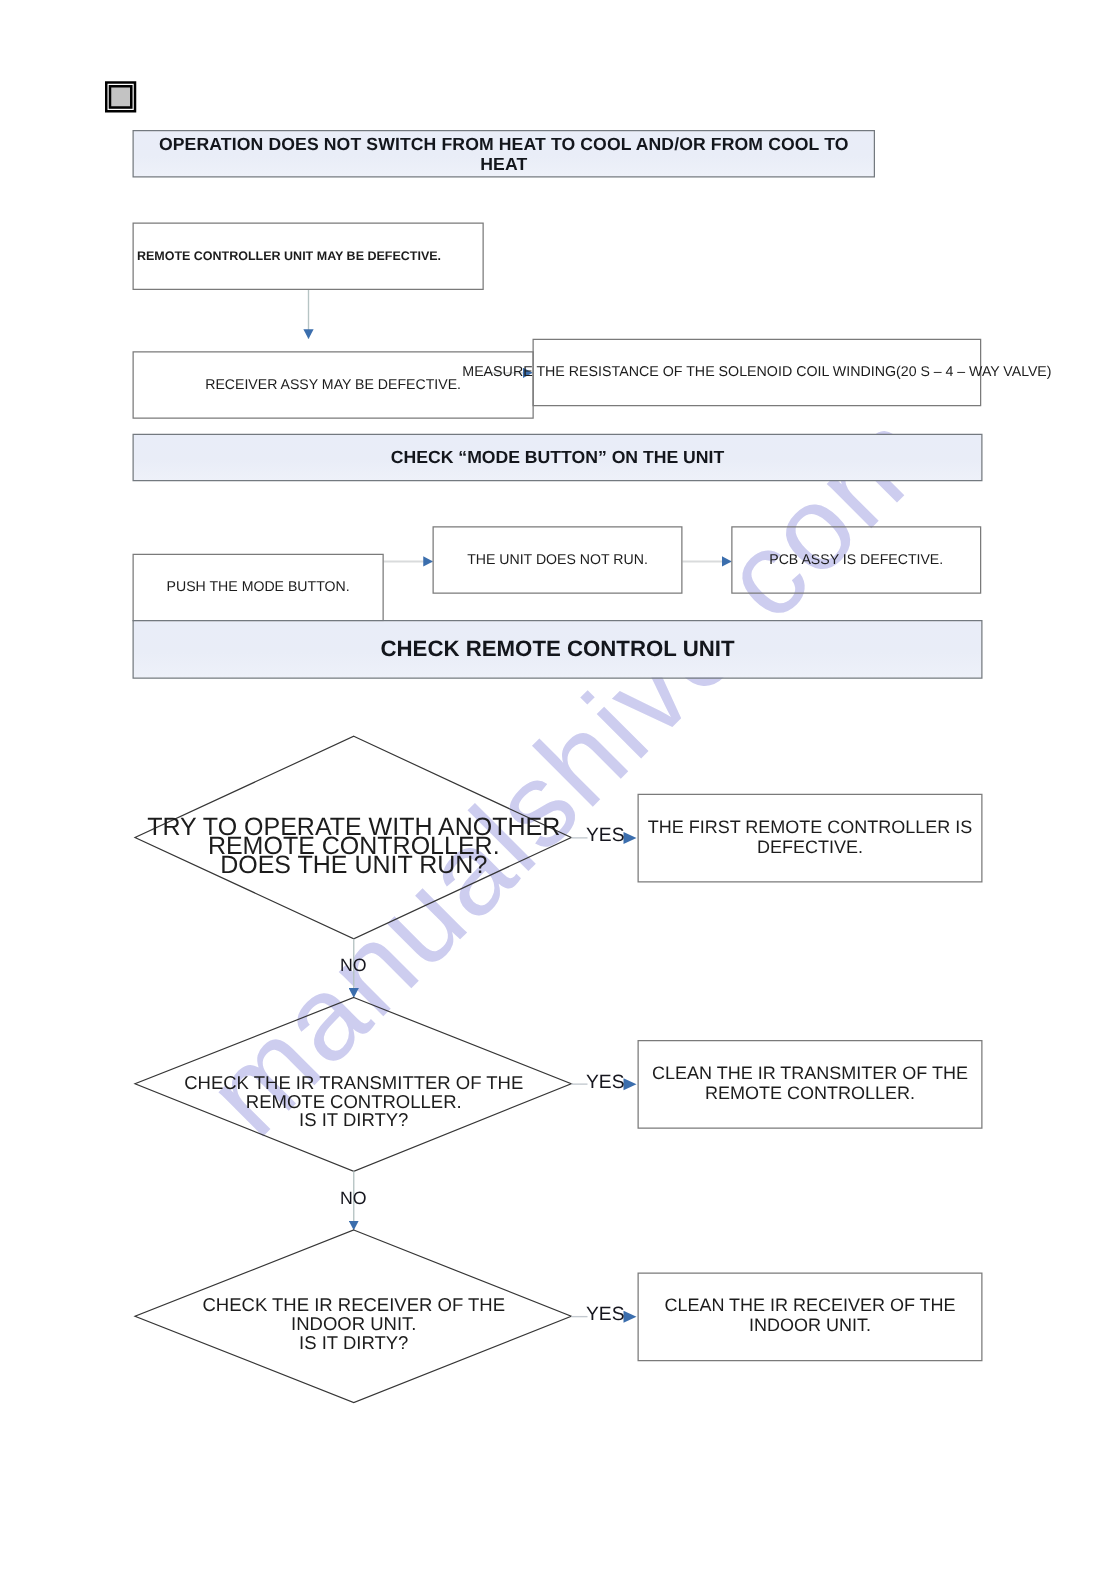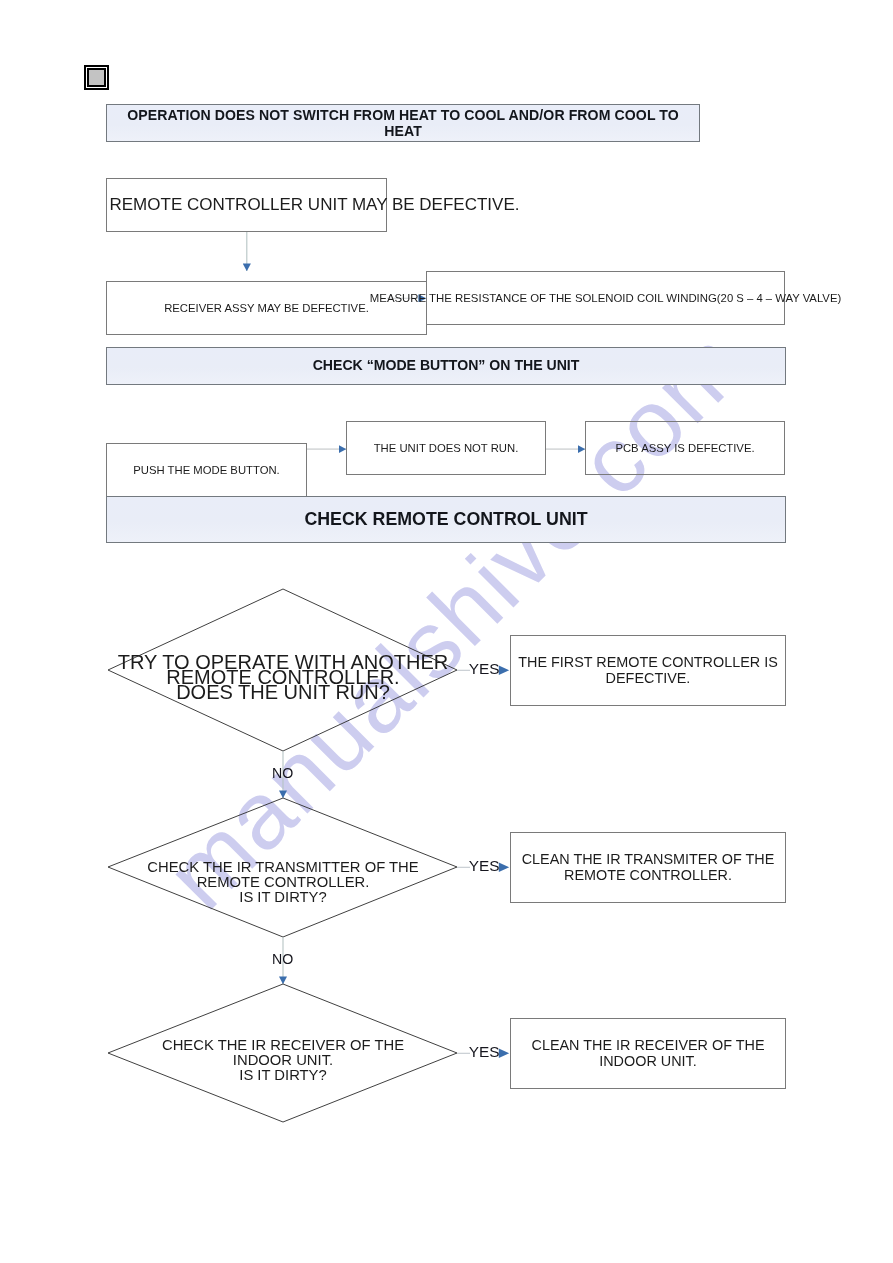--- a/index.html
+++ b/index.html
@@ -82,21 +82,21 @@
 
     <div class="marker" style="left:84px;top:65px;width:25px;height:25px;border:2px solid #000;background:#fff;box-sizing:border-box;">
       <div style="position:absolute;left:1px;top:1px;right:1px;bottom:1px;border:2px solid #000;background:#c3c3c3;box-sizing:border-box;"></div>
     </div>
 
     <div class="node banner" style="left:106px;top:104px;width:594px;height:38px;">
       <span class="t" style="font-size:14.1px;letter-spacing:0.09px;">OPERATION DOES NOT SWITCH FROM HEAT TO COOL AND/OR FROM COOL TO HEAT</span>
     </div>
 
     <div class="node rbox" style="left:106px;top:178px;width:281px;height:54px;justify-content:flex-start;padding-left:2.5px;">
-      <span class="t" style="font-size:17px;">REMOTE CONTROLLER UNIT MAY BE DEFECTIVE.</span>
+      <span class="t" style="font-size:10px;font-weight:bold;">REMOTE CONTROLLER UNIT MAY BE DEFECTIVE.</span>
     </div>
 
     <div class="node rbox" style="left:106px;top:281px;width:321px;height:54px;">
       <span class="t" style="font-size:11.3px;">RECEIVER ASSY MAY BE DEFECTIVE.</span>
     </div>
 
     <div class="node rbox meas" style="left:426px;top:271px;width:359px;height:54px;padding-top:2.5px;">
       <span class="t" style="font-size:11.4px;">MEASURE THE RESISTANCE OF THE SOLENOID COIL WINDING</span>
       <span class="t" style="font-size:11.3px;">(20 S – 4 – WAY VALVE)</span>
     </div>

